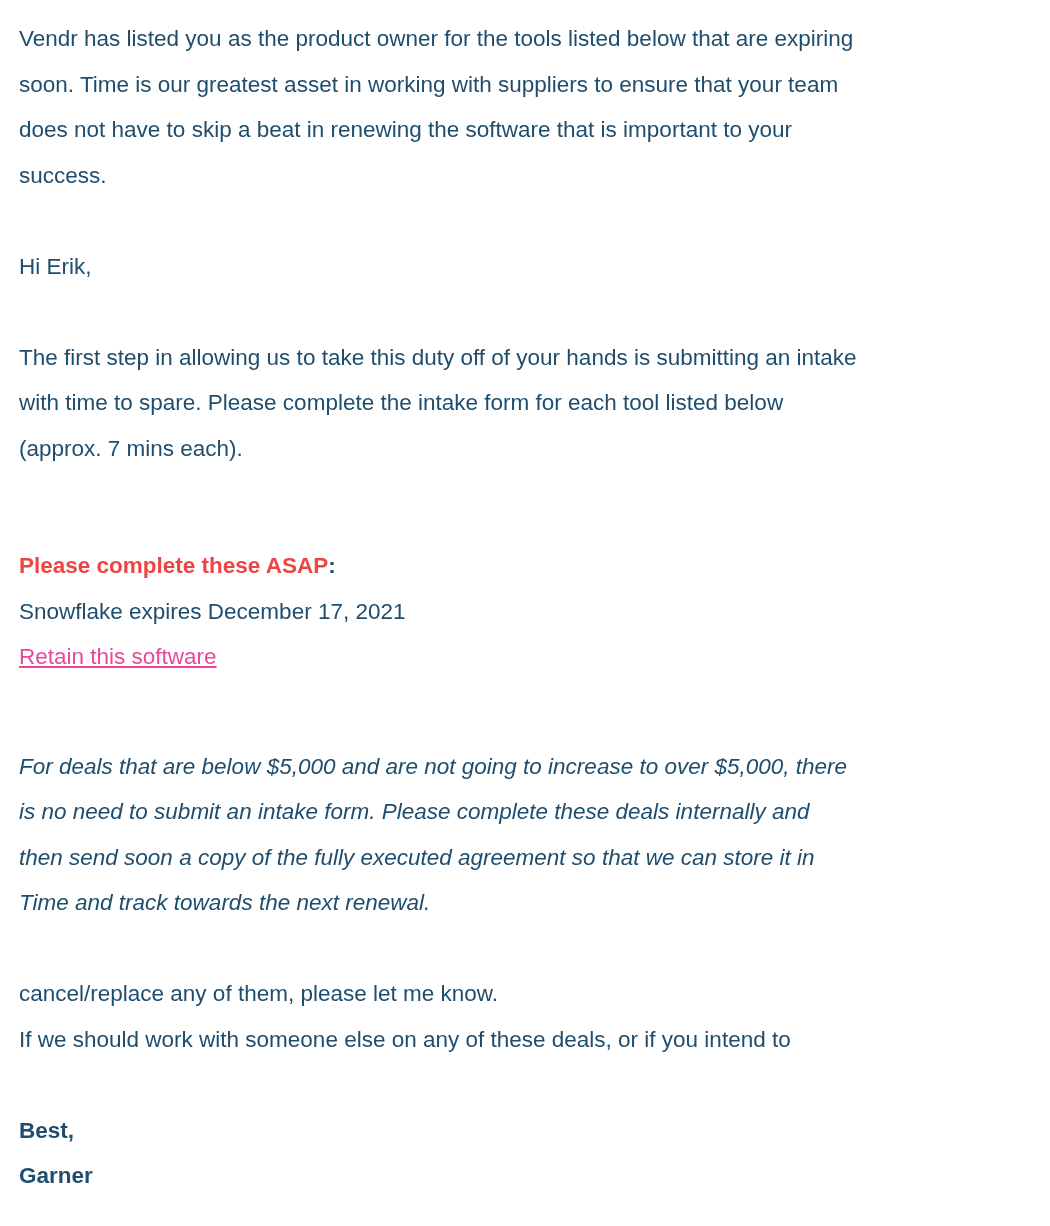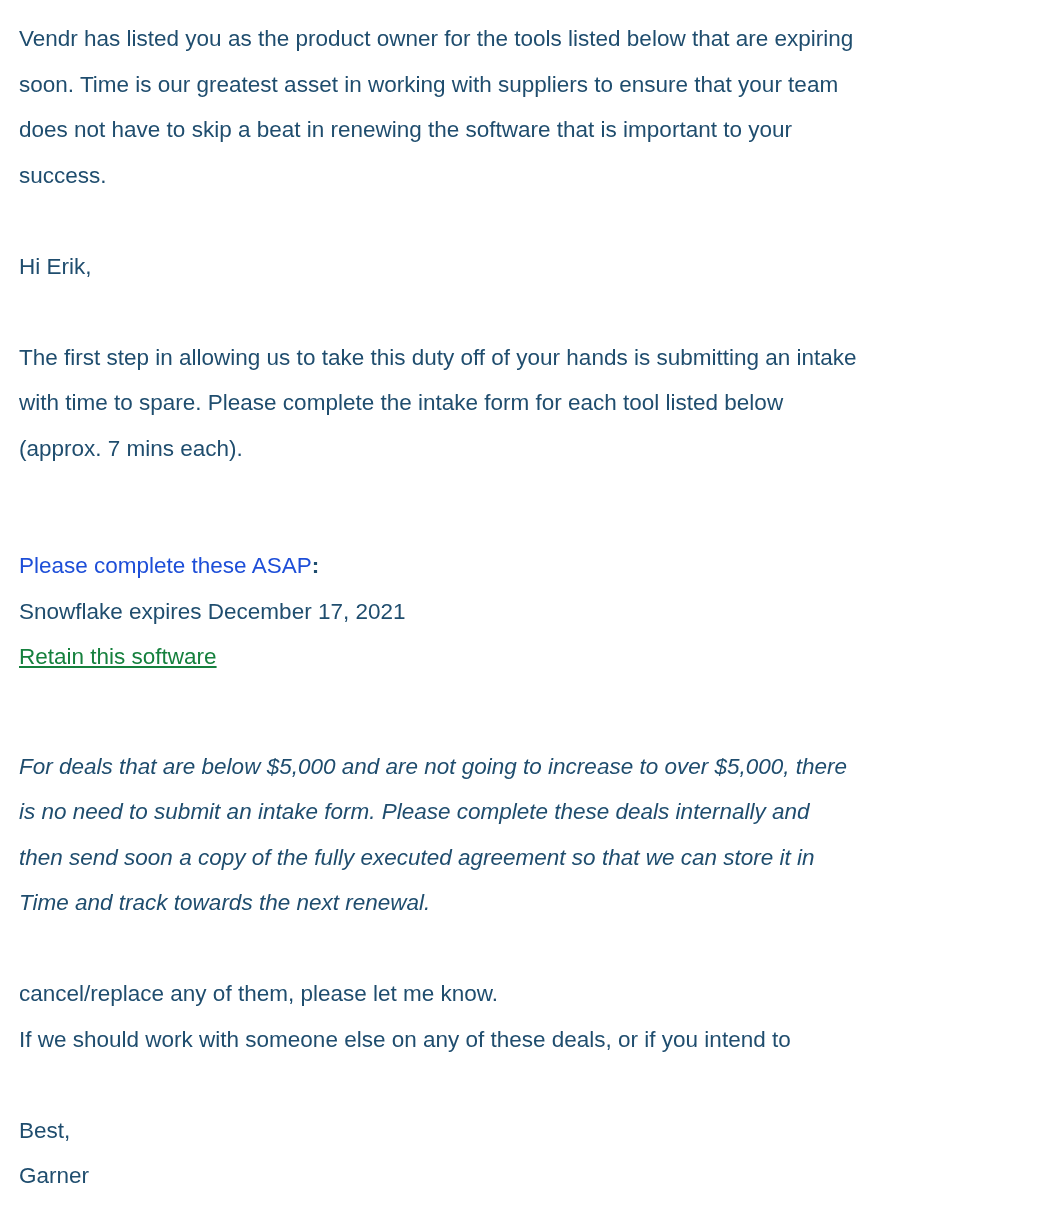--- a/index.html
+++ b/index.html
@@ -22,31 +22,31 @@
   }
   .para { margin: 0 0 45.5px 0; }
   .para-tight { margin: 0; }
   .line { white-space: nowrap; }
   .greeting { margin-bottom: 45.5px; }
   .intro-para { margin-bottom: 45.5px; }
   .first-step-para { margin-bottom: 72px; }
   .asap-block { margin-bottom: 64px; }
   .deals-para { margin-bottom: 45.5px; font-style: italic; }
   .contact-para { margin-bottom: 45.5px; }
-  .signature-block { margin-bottom: 0; }
+  .signature-block { margin-bottom: 0; font-weight: bold; }
   .asap-heading-red {
-    color: #1d4ed8;
-    font-weight: normal;
+    color: #ef4444;
+    font-weight: bold;
   }
   .asap-heading-colon {
     color: #1F4D6E;
     font-weight: bold;
   }
   .retain-link {
-    color: #15803d;
+    color: #ec4899;
     text-decoration: underline;
     cursor: pointer;
   }
 </style>
 </head>
 <body>
 
 <div class="email-body">
 
   <div class="para intro-para">

